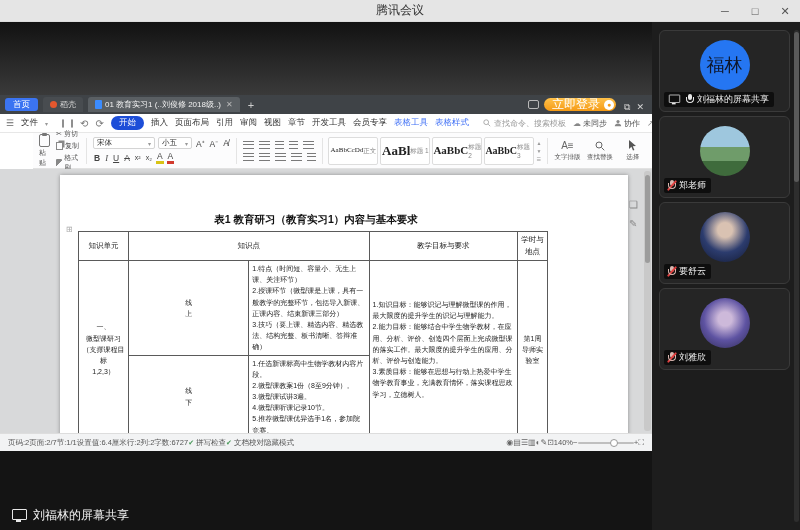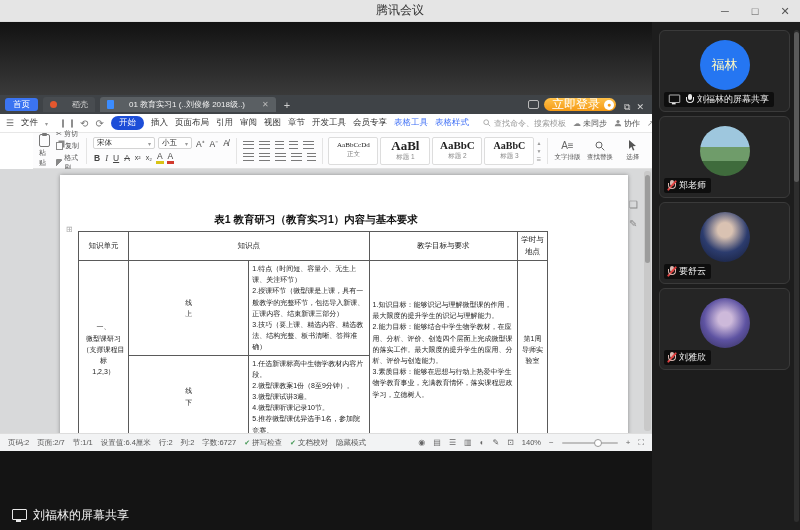--- a/index.html
+++ b/index.html
@@ -7,21 +7,21 @@
   .titlebar{position:absolute;left:0;top:0;width:800px;height:22px;background:#e5e5e5;border-bottom:1px solid #dcdcdc;display:flex;align-items:center;}
   .titlebar .title{flex:1;text-align:center;font-size:12px;color:#333;}
   .win-ctrls{position:absolute;right:0;top:0;height:22px;display:flex;}
   .win-ctrls span{width:30px;height:22px;display:flex;align-items:center;justify-content:center;font-size:11px;color:#555;cursor:default;}
   .stage{position:absolute;left:0;top:22px;width:652px;height:508px;background:#141414;}
   .top-band{position:absolute;left:0;top:0;width:652px;height:73px;background:linear-gradient(180deg,#121212,#3a3a3a);}
   
   .wps{position:absolute;left:0;top:73px;width:652px;height:356px;background:#fff;}
   .tabbar{height:19px;background:#3f4347;display:flex;align-items:center;padding:8px 5px;gap:5px;}
   .home-btn{background:#3b74f2;color:#fff;font-size:8.5px;border-radius:3px;padding:1px 8px;line-height:11px;}
-  .tab{display:flex;align-items:center;gap:15px;font-size:8px;color:#d8d8d8;padding:2px 7px;border-radius:3px 3px 0 0;}
+  .tab{display:flex;align-items:center;gap:3px;font-size:8px;color:#d8d8d8;padding:2px 7px;border-radius:3px 3px 0 0;}
   .tab.docer{background:#484c50;}
   .tab.active{background:#5a5f63;color:#f2f2f2;max-width:185px;}
   .tab .dot{width:7px;height:7px;border-radius:50%;background:#e4572e;display:inline-block;}
   .tab .doc-ic{width:7px;height:9px;background:#3b8cff;border-radius:1px;display:inline-block;}
   .tab .lbl{white-space:nowrap;overflow:hidden;text-overflow:ellipsis;max-width:140px;}
   .tab .x{color:#b9b9b9;font-size:8px;margin-left:2px;}
   .newtab{color:#cfcfcf;font-size:11px;padding:0 3px;}
   .tab-spacer{flex:1;}
   .notif-ic{width:11px;height:9px;border:1px solid #b9b9b9;border-radius:2px;}
   .login-pill{height:13px;border-radius:7px;background:linear-gradient(#ffc14a,#f59b16);display:flex;align-items:center;gap:4px;padding:0 2px 0 8px;}
@@ -60,21 +60,21 @@
   .glyph.i{font-style:italic;font-family:"Liberation Serif",serif;}
   .glyph.u{text-decoration:underline;}
   .glyph.s{text-decoration:line-through;}
   .glyph.hl{border-bottom:3px solid #d8c316;}
   .glyph.fc{border-bottom:3px solid #d23b2e;}
   .para-clu{display:flex;flex-direction:column;gap:4px;}
   .para-row{display:flex;align-items:center;gap:5px;}
   .ic-lines{width:11px;height:8px;background:repeating-linear-gradient(to bottom,#7a7a7a 0 1px,transparent 1px 3.4px);display:inline-block;}
   .ic-lines.c{width:9px;}
   .styles{display:flex;align-items:stretch;gap:2px;}
-  .style-box{width:50px;border:1px solid #ddd;background:#fff;border-radius:2px;display:flex;flex-direction:column;align-items:center;justify-content:center;height:28px;}
+  .style-box{width:50px;border:1px solid #ddd;background:#fff;border-radius:2px;display:flex;flex-direction:row;align-items:center;justify-content:center;height:28px;}
   .style-box .smp{font-family:"Liberation Serif",serif;color:#222;line-height:1;}
   .style-box .nm{font-size:6.5px;color:#888;margin-top:1px;}
   .s0 .smp{font-size:7px;} .s1 .smp{font-size:13px;font-weight:bold;} .s2 .smp{font-size:11px;font-weight:bold;} .s3 .smp{font-size:10px;font-weight:bold;}
   .style-scroll{display:flex;flex-direction:column;justify-content:center;gap:2px;color:#999;font-size:5px;}
   .tool-v{display:flex;flex-direction:column;align-items:center;gap:1px;font-size:6.5px;color:#555;width:34px;}
   .tool-v .tic{height:12px;display:flex;align-items:center;justify-content:center;color:#666;font-size:10px;}
   
   .docarea{position:relative;height:264px;background:#d8d9da;overflow:hidden;}
   .page{position:absolute;left:60px;top:6px;width:568px;height:310px;background:#fff;box-shadow:0 0 4px rgba(0,0,0,.35);}
   .doc-body{margin:38px 0 0 18px;width:476px;font-family:"Liberation Serif",serif;}
@@ -85,40 +85,40 @@
   table.doc th{text-align:center;font-size:7.5px;}
   .cell-lines{white-space:pre-line;text-align:left;}
   td.cunit{text-align:center;white-space:pre-line;}
   td.csub{text-align:center;padding:2px 1px;}
   td.csub span{display:inline-block;width:1em;word-break:break-all;}
   td.csch{text-align:center;white-space:pre-line;}
   .pg-float{position:absolute;right:14px;top:30px;display:flex;flex-direction:column;gap:8px;color:#8a8a8a;font-size:10px;}
   .vscroll{position:absolute;right:1px;top:2px;bottom:2px;width:7px;background:#c9c9c9;border-radius:3px;}
   .vscroll .thumb{position:absolute;left:1px;top:4px;width:5px;height:88px;background:#9c9c9c;border-radius:3px;}
   
-  .statusbar{height:18px;background:#f2f3f4;border-top:1px solid #ddd;display:flex;align-items:center;padding:8px 8px;gap:8px;font-size:7.5px;color:#555;}
+  .statusbar{height:18px;background:#f2f3f4;border-top:1px solid #ddd;display:flex;align-items:center;padding:8px 8px;font-size:7.5px;color:#555;}
   .statusbar .chk{display:flex;align-items:center;gap:2px;}
   .statusbar .chk .c{color:#4a9a5a;font-size:7px;}
   .statusbar .sp{flex:1;}
   .view-ic{color:#666;font-size:8px;}
   .zoom-track{width:56px;height:2px;background:#bfbfbf;border-radius:1px;position:relative;}
   .zoom-knob{position:absolute;left:58%;top:-3px;width:8px;height:8px;border-radius:50%;background:#fff;border:1px solid #999;}
   
   .banner{position:absolute;left:12px;bottom:6px;display:flex;align-items:center;gap:6px;color:#f2f2f2;font-size:12px;}
   .mon{position:relative;width:15px;height:13px;}
   .mon:before{content:"";position:absolute;left:0;top:0;width:13px;height:9px;border:1.5px solid #e8e8e8;border-radius:1px;}
   .mon:after{content:"";position:absolute;left:4px;bottom:0;width:5px;height:2px;background:#e8e8e8;}
   .mon.s{transform:scale(.75);}
   
   .sidebar{position:absolute;right:0;top:22px;width:148px;height:508px;background:#1d1d1d;padding:8px 9px 0 7px;}
   .sb-scroll{position:absolute;right:1px;top:8px;bottom:8px;width:5px;background:#2e2e2e;border-radius:3px;}
   .sb-scroll .thumb{position:absolute;left:0;top:2px;width:5px;height:150px;background:#5a5a5a;border-radius:3px;}
   .tile{position:relative;width:131px;height:82px;margin-bottom:4px;background:#252525;border:1px solid #3a3a3a;border-radius:6px;}
   .avatar{position:absolute;left:50%;top:9px;transform:translateX(-50%);width:50px;height:50px;border-radius:50%;}
-  .av-text{background:#2576f2;color:#fef9c3;font-size:13px;display:flex;align-items:center;justify-content:center;}
+  .av-text{background:#2576f2;color:#0f172a;font-size:18px;display:flex;align-items:center;justify-content:center;}
   .av-zheng{background:linear-gradient(180deg,#9ec7de 0 42%,#6f9c6a 42% 70%,#3f6b3c 70%);}
   .av-ren{background:radial-gradient(circle at 42% 36%,#f7ddc0 16%,#eda0bd 42%,#a9d4b4 68%,#efc0d4);}
   .av-fu{background:radial-gradient(circle at 52% 40%,#d9b899 22%,#7a6354 58%,#3a322c);}
   .av-yao{background:radial-gradient(circle at 50% 36%,#d9c2b2 18%,#2c3c6e 55%,#131a33);}
   .av-liu{background:radial-gradient(circle at 50% 42%,#cdb9da 18%,#5e53a2 55%,#2d2950);}
   .tile-label{position:absolute;left:4px;bottom:4px;display:flex;align-items:center;gap:3px;max-width:123px;}
   .pill{display:flex;align-items:center;gap:3px;background:rgba(0,0,0,.62);border-radius:2px;padding:1px 5px 1px 3px;font-size:9px;color:#eee;white-space:nowrap;overflow:hidden;}
   .badge-me{width:15px;height:15px;border-radius:2px;background:#e8862c;display:flex;align-items:center;justify-content:center;flex:none;}
   .mic{position:relative;width:9px;height:11px;display:inline-block;flex:none;}
   .mic:before{content:"";position:absolute;left:3px;top:0;width:3.5px;height:6px;border-radius:2px;background:#e8e8e8;}

